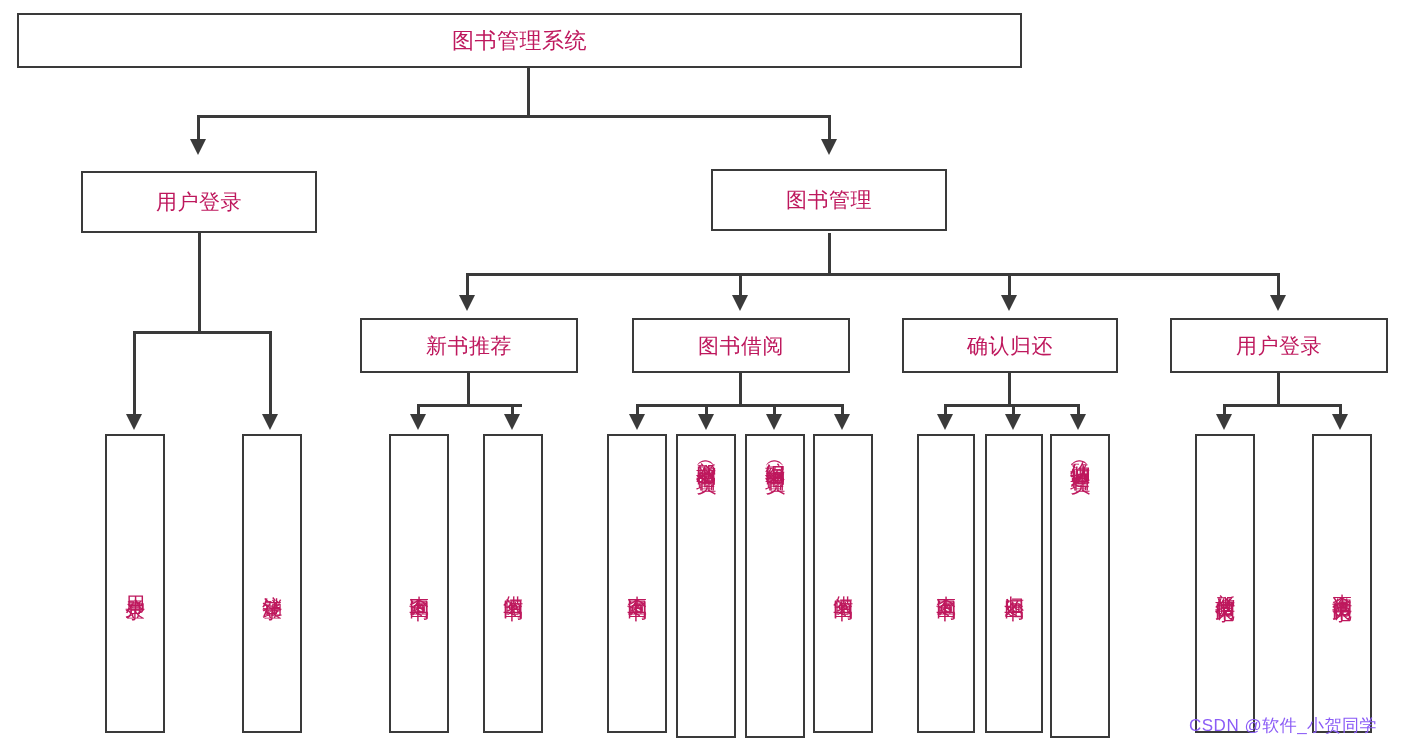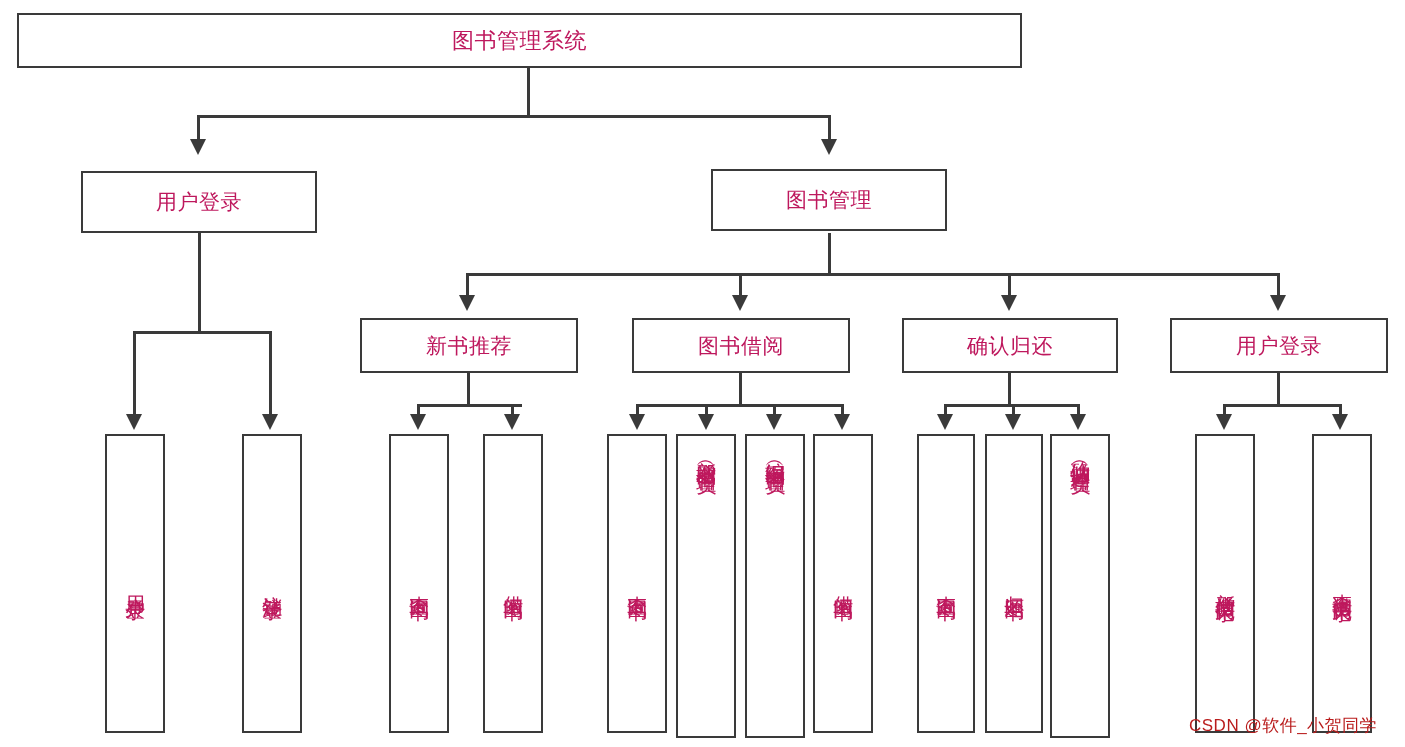--- a/index.html
+++ b/index.html
@@ -70,21 +70,21 @@
     width: 0;
     height: 0;
     border-left: 8px solid transparent;
     border-right: 8px solid transparent;
     border-top: 16px solid #3a3a3a;
   }
   
   #watermark {
     position: absolute;
     font-size: 17px;
-    color: #b91c1c;
+    color: #8b5cf6;
     white-space: nowrap;
     letter-spacing: 0.5px;
   }
 </style>
 </head>
 <body>
 
 <div id="canvas">
 
   <div class="node root" style="left:17px; top:13px; width:1005px; height:55px;">

